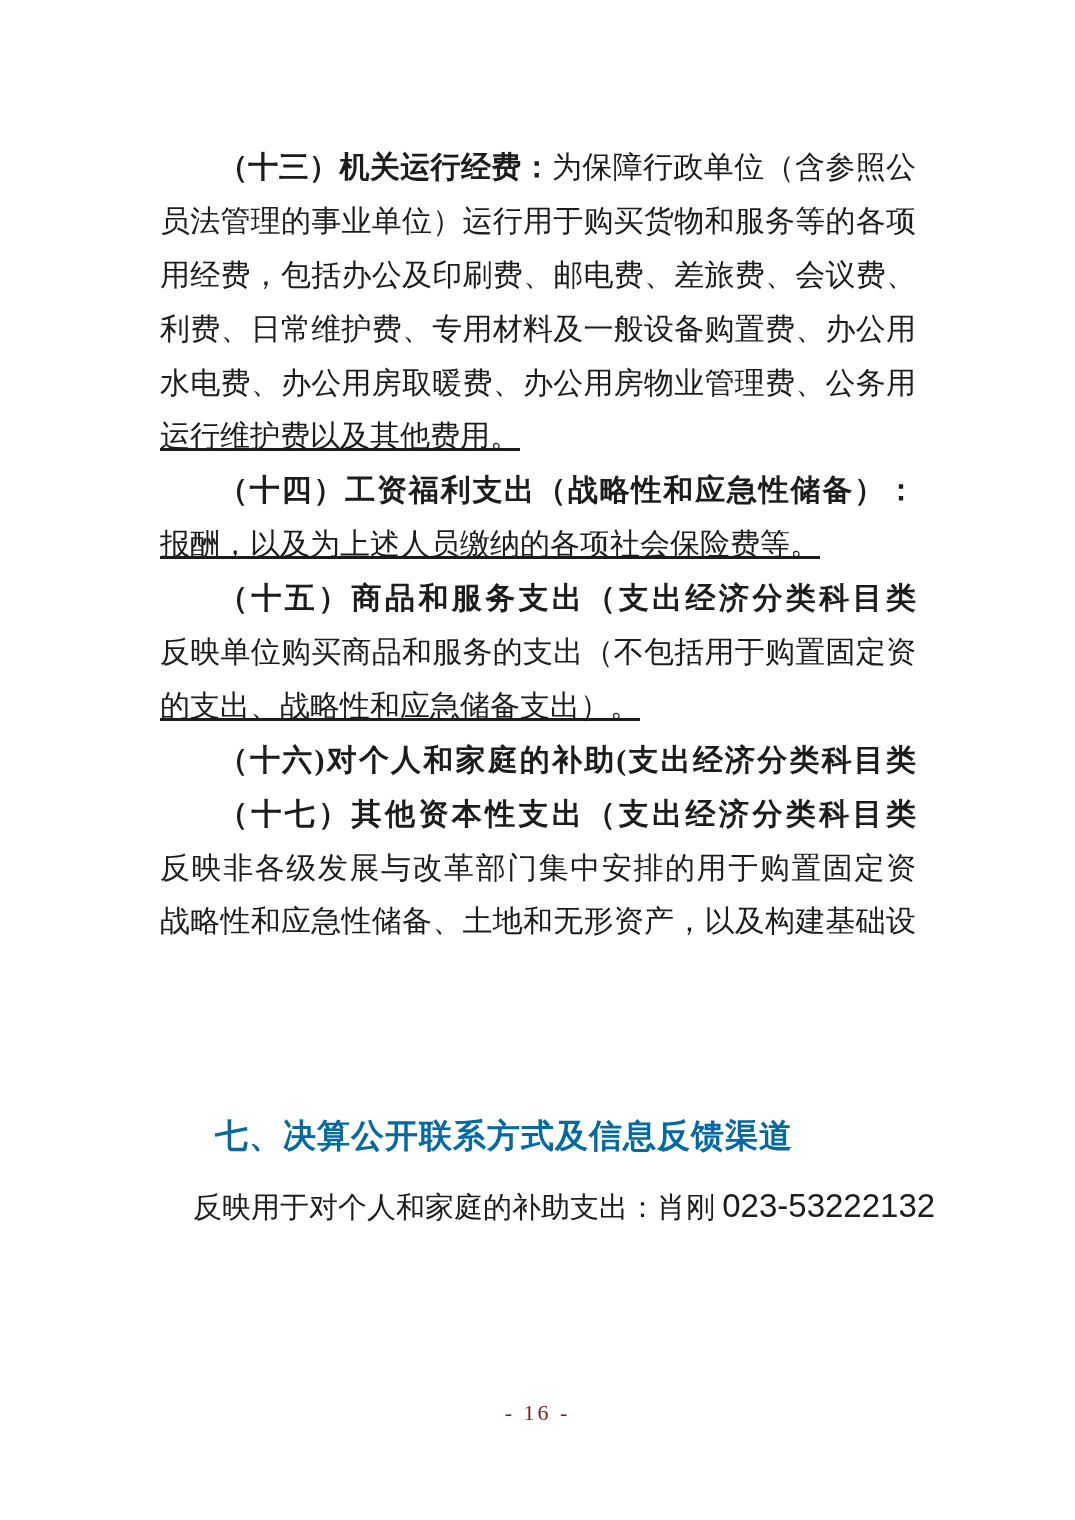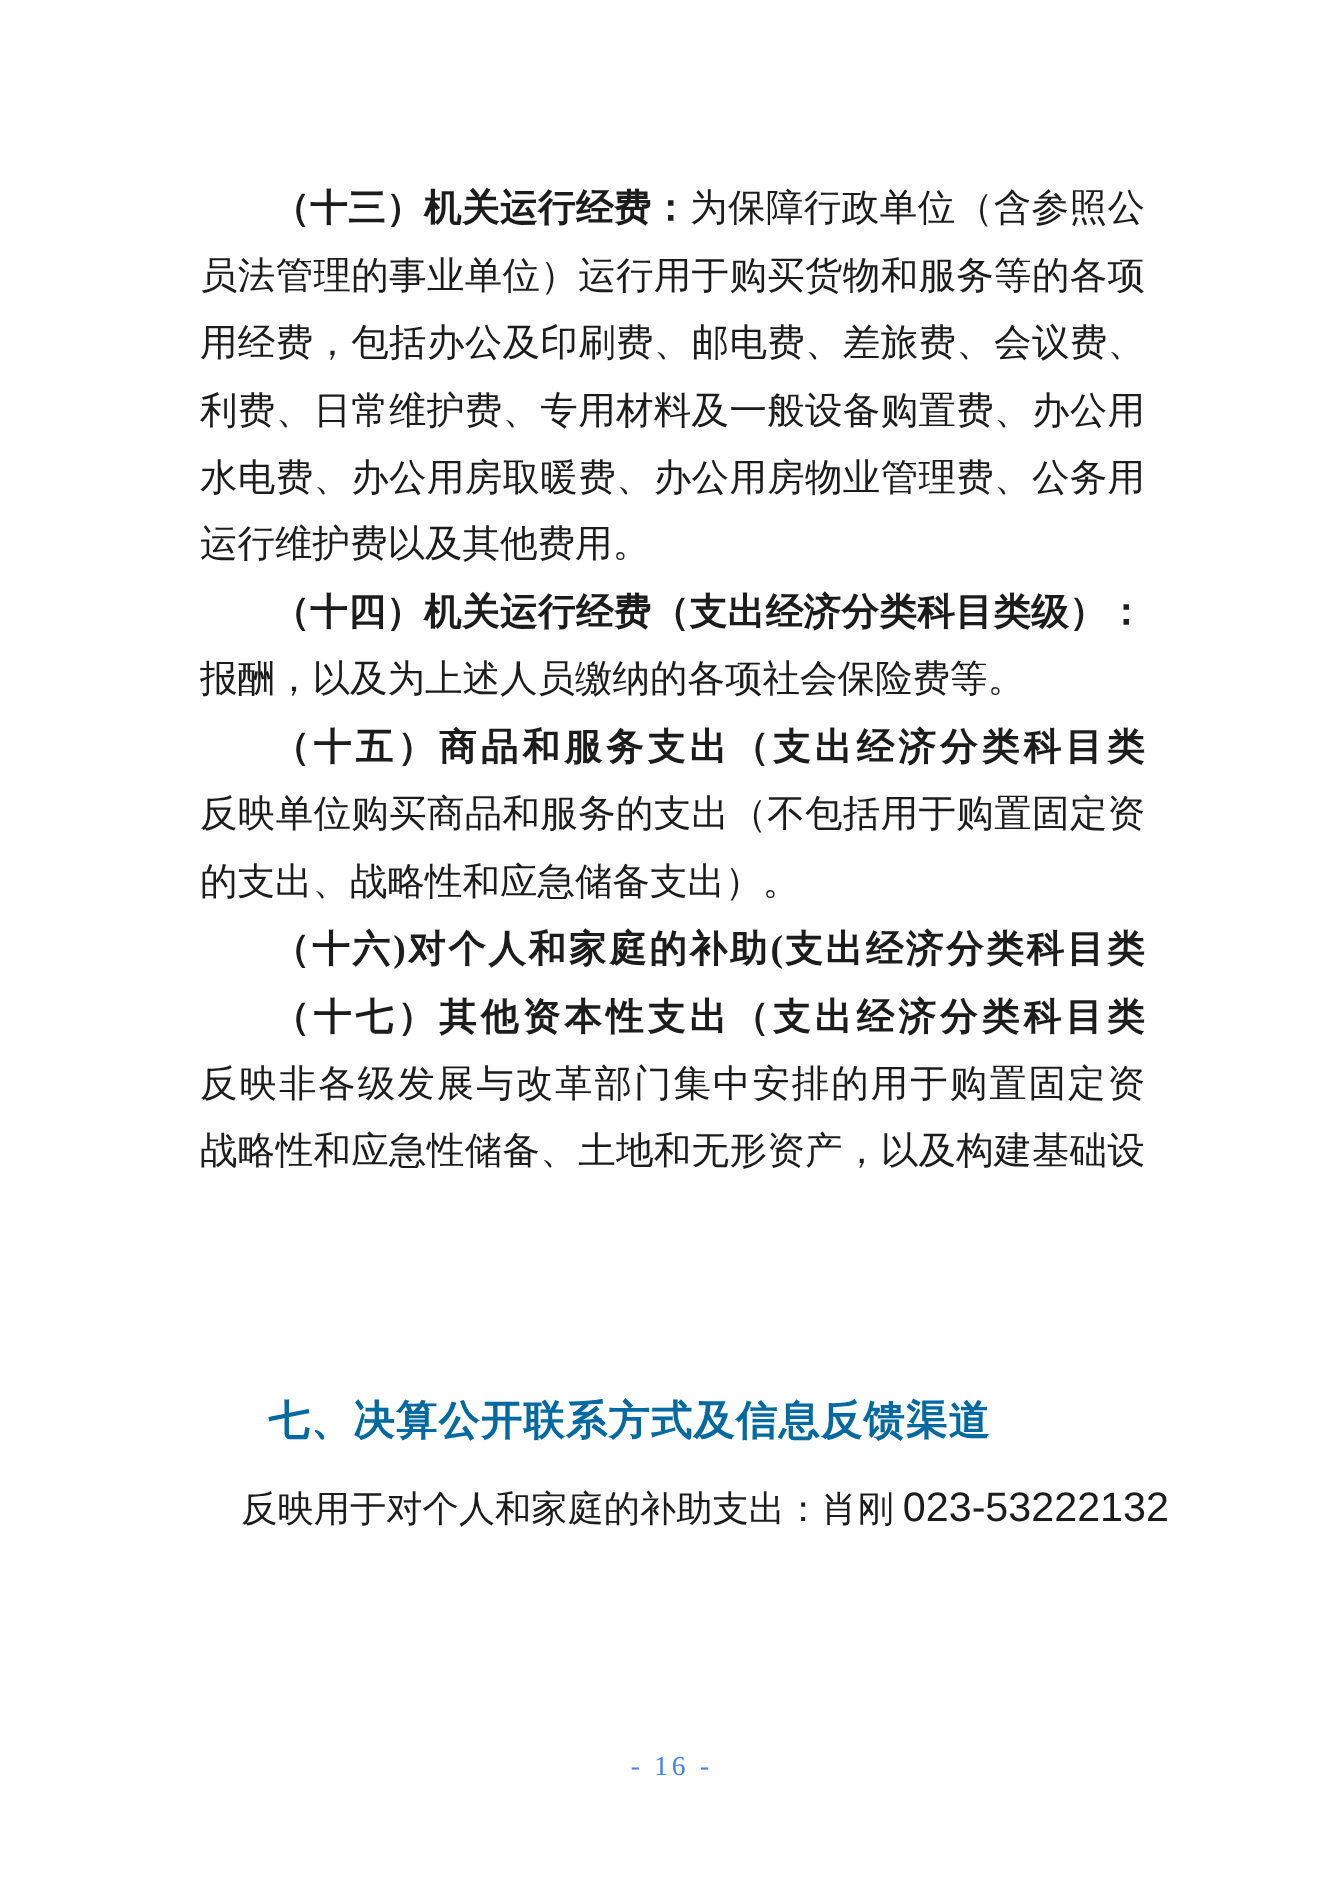--- a/index.html
+++ b/index.html
@@ -24,21 +24,21 @@
   }
   .line {
     height: 53.9px;
     line-height: 53.9px;
     font-size: 30px;
     text-align: justify;
     text-justify: inter-character;
     overflow: hidden;
   }
   .line.fill { text-align-last: justify; }
-  .line.end  { text-align-last: left; }
+  .line.end  { text-align-last: left; text-decoration: underline; }
   .line.indent { padding-left: 58px; }
   .b { font-weight: 700; }
   .section-heading {
     position: absolute;
     left: 160px;
     top: 1112px;
     width: 756px;
     padding-left: 55px;
     font-family: "Liberation Sans", "DejaVu Sans", sans-serif;
     font-weight: 700;
@@ -64,36 +64,36 @@
     font-size: 33px;
   }
   .page-footer {
     position: absolute;
     left: 0;
     top: 1400px;
     width: 1075px;
     text-align: center;
     font-size: 22px;
     letter-spacing: 3px;
-    color: #3b82f6;
+    color: #7f1d1d;
   }
 </style>
 </head>
 <body>
 
 <div class="page">
 
   <div class="textblock">
     <div class="line fill indent"><span class="b">（十三）机关运行经费：</span><span>为保障行政单位（含参照公务</span></div>
     <div class="line fill"><span>员法管理的事业单位）运行用于购买货物和服务等的各项公</span></div>
     <div class="line fill"><span>用经费，包括办公及印刷费、邮电费、差旅费、会议费、福</span></div>
     <div class="line fill"><span>利费、日常维护费、专用材料及一般设备购置费、办公用房</span></div>
     <div class="line fill"><span>水电费、办公用房取暖费、办公用房物业管理费、公务用车</span></div>
     <div class="line end"><span>运行维护费以及其他费用。</span></div>
-    <div class="line fill indent"><span class="b">（十四）机关运行经费（支出经济分类科目类级）：</span></div>
+    <div class="line fill indent"><span class="b">（十四）工资福利支出（战略性和应急性储备）：</span></div>
     <div class="line end"><span>报酬，以及为上述人员缴纳的各项社会保险费等。</span></div>
     <div class="line fill indent"><span class="b">（十五）商品和服务支出（支出经济分类科目类级）：</span></div>
     <div class="line fill"><span>反映单位购买商品和服务的支出（不包括用于购置固定资产</span></div>
     <div class="line end"><span>的支出、战略性和应急储备支出）。</span></div>
     <div class="line fill indent"><span class="b">（十六)对个人和家庭的补助(支出经济分类科目类级):</span></div>
     <div class="line fill indent"><span class="b">（十七）其他资本性支出（支出经济分类科目类级）：</span></div>
     <div class="line fill"><span>反映非各级发展与改革部门集中安排的用于购置固定资产、</span></div>
     <div class="line fill"><span>战略性和应急性储备、土地和无形资产，以及构建基础设施、</span></div>
   </div>
 

